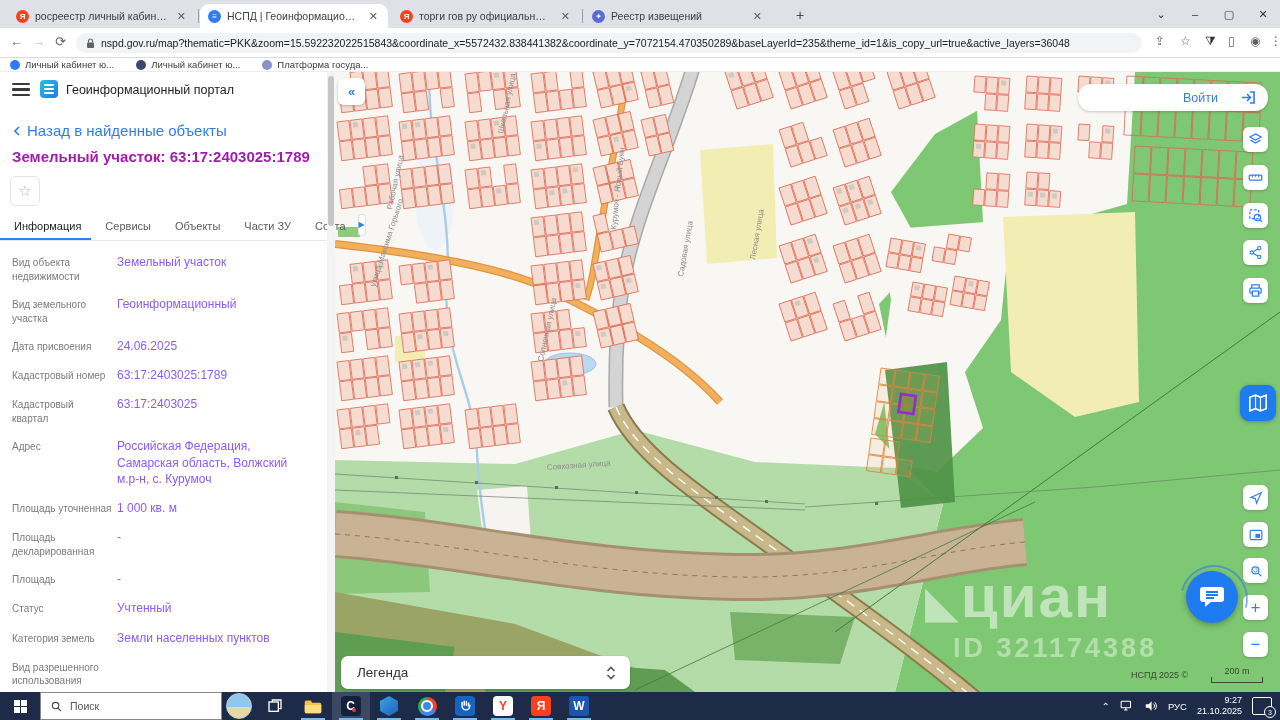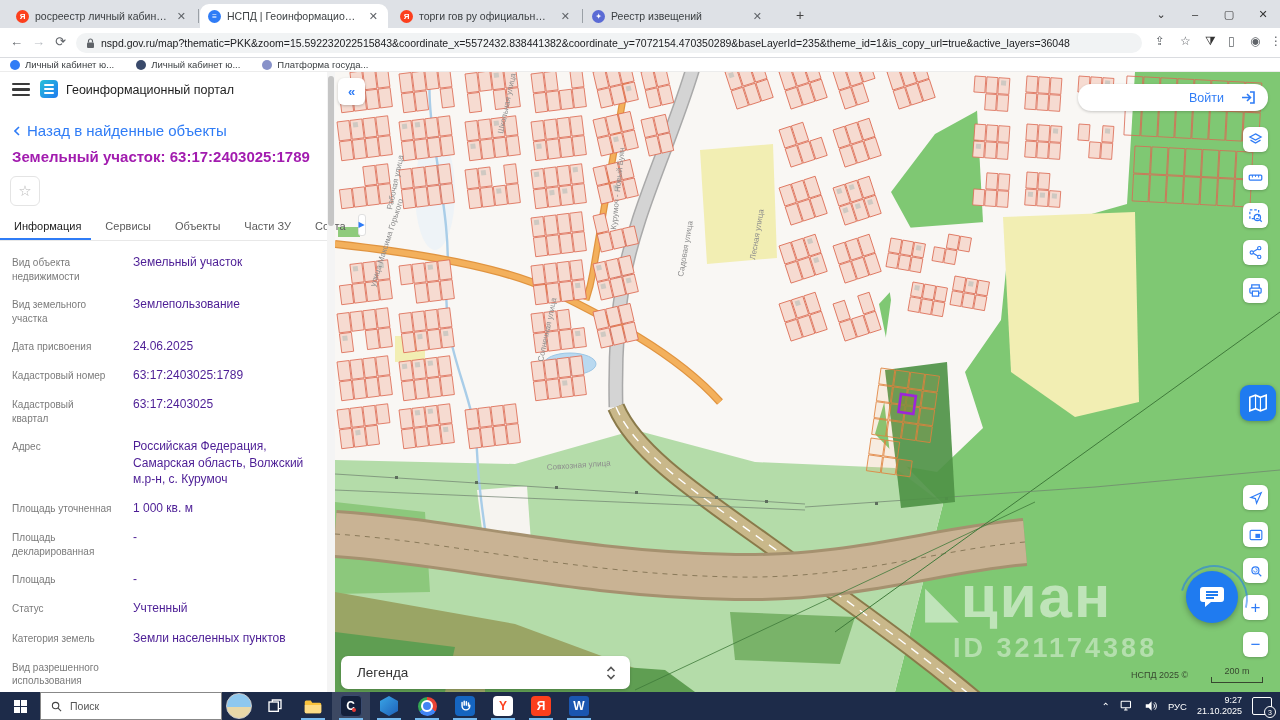--- a/index.html
+++ b/index.html
@@ -44,29 +44,29 @@
   .starbtn{position:absolute;left:10px;top:104px;width:28px;height:28px;border:1px solid #e4e4e4;border-radius:6px;
            color:#b9b9b9;font-size:15px;text-align:center;line-height:27px;background:#fff;}
   .sbtabs{position:absolute;left:0;top:140px;width:335px;height:28px;border-bottom:1px solid #e8e8e8;display:flex;align-items:flex-end;}
   .sbtab{font-size:11px;color:#5c5c5c;padding:0 10px 8px 14px;white-space:nowrap;}
   .sbtab.active{color:#1c1c1c;box-shadow:inset 0 -2px 0 #2f7cf6;}
   .tabarrow{width:17px;height:20px;border:1px solid #e0e0e0;border-radius:3px;color:#2f7cf6;font-size:8px;
             text-align:center;line-height:19px;margin:0 0 4px 2px;background:#fff;}
   .fields{position:absolute;left:12px;top:182px;width:300px;}
   .frow{display:flex;margin-bottom:13px;}
   .flab{width:100px;flex:0 0 100px;font-size:10px;color:#7b7b7b;line-height:1.35;padding-top:2px;}
-  .fval{font-size:12px;color:#4c1d95;line-height:1.35;padding-left:5px;margin-left:16px;}
+  .fval{font-size:12px;color:#8b5cf6;line-height:1.35;padding-left:5px;}
   
   .map{position:absolute;top:72px;left:335px;width:945px;height:620px;overflow:hidden;background:#f9f7f4;}
   .mapbtn{position:absolute;background:#fff;border-radius:6px;box-shadow:0 1px 3px rgba(0,0,0,.22);
           display:flex;align-items:center;justify-content:center;color:#2f7cf6;}
   .collapse{left:3px;top:6px;width:27px;height:27px;font-size:13px;font-weight:bold;}
   .loginbar{position:absolute;left:743px;top:12px;width:190px;height:27px;background:#fff;border-radius:13px;
             box-shadow:0 1px 3px rgba(0,0,0,.2);display:flex;align-items:center;justify-content:flex-end;
-            padding-right:12px;box-sizing:border-box;gap:17px;font-size:12.5px;color:#2f7cf6;}
+            padding-right:12px;box-sizing:border-box;gap:23px;font-size:12.5px;color:#2f7cf6;}
   .toolcol{width:25px;height:25px;left:908px;}
   .bmapbtn{position:absolute;left:905px;top:313px;width:36px;height:36px;background:#1f7bf0;border-radius:9px;
            display:flex;align-items:center;justify-content:center;box-shadow:0 1px 4px rgba(0,0,0,.3);}
   .chatbtn{position:absolute;left:851px;top:499px;width:52px;height:52px;border-radius:50%;background:#1f7bf0;
            display:flex;align-items:center;justify-content:center;box-shadow:0 2px 6px rgba(0,0,0,.3);}
   .chatarc{position:absolute;left:845px;top:493px;width:64px;height:64px;border-radius:50%;
            border:2px solid rgba(31,123,240,.55);border-left-color:transparent;border-bottom-color:transparent;transform:rotate(-30deg);}
   .legend{position:absolute;left:6px;top:584px;width:289px;height:33px;background:#fff;border-radius:7px;
           box-shadow:0 1px 3px rgba(0,0,0,.2);display:flex;align-items:center;justify-content:space-between;
           padding:0 14px 0 16px;box-sizing:border-box;font-size:13.5px;color:#333;}
@@ -193,21 +193,21 @@
         <div class="sbtab">Соста</div>
         <div class="tabarrow">▶</div>
       </div>
     <div class="fields" id="fields">
         <div class="frow">
           <div class="flab">Вид объекта недвижимости</div>
           <div class="fval">Земельный участок</div>
         </div>
         <div class="frow">
           <div class="flab">Вид земельного участка</div>
-          <div class="fval">Землепользование</div>
+          <div class="fval">Геоинформационный</div>
         </div>
         <div class="frow">
           <div class="flab">Дата присвоения</div>
           <div class="fval">24.06.2025</div>
         </div>
         <div class="frow">
           <div class="flab">Кадастровый номер</div>
           <div class="fval">63:17:2403025:1789</div>
         </div>
         <div class="frow">

